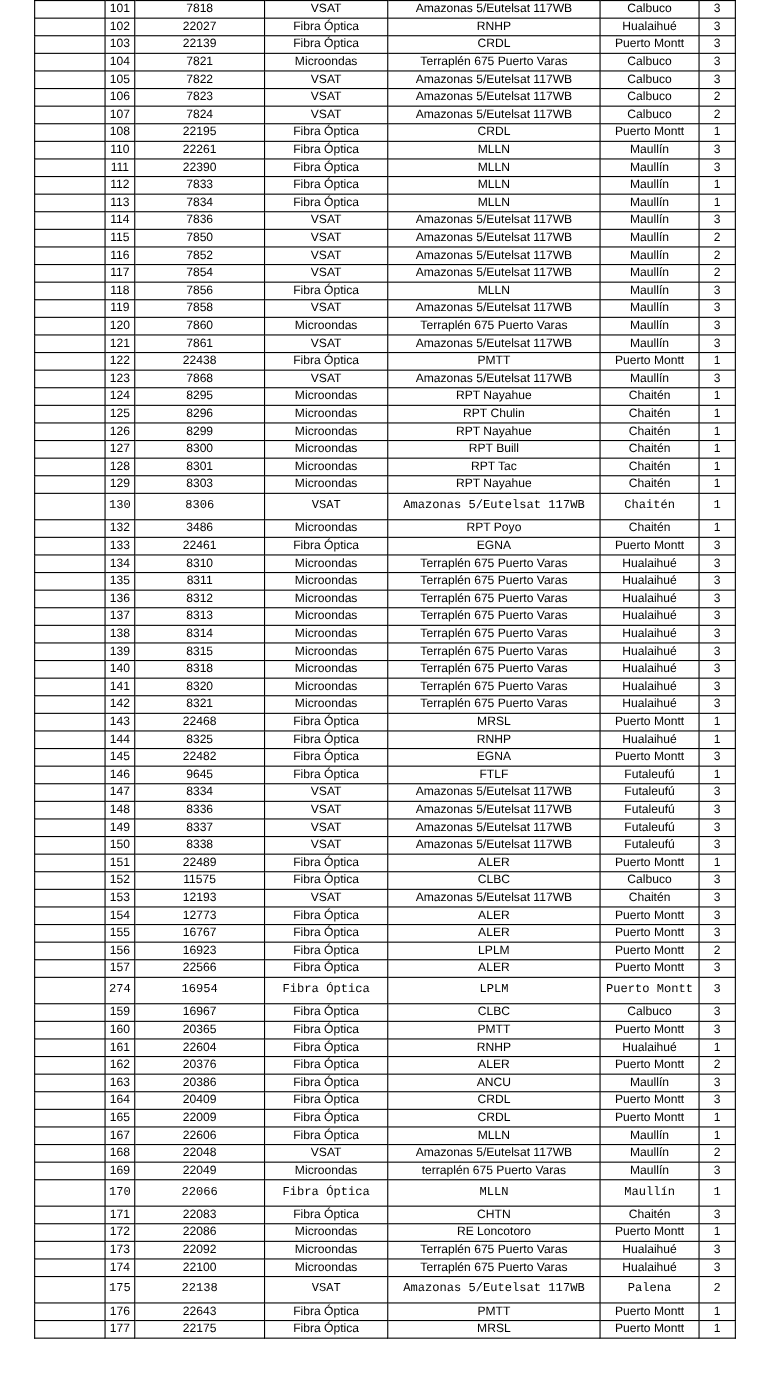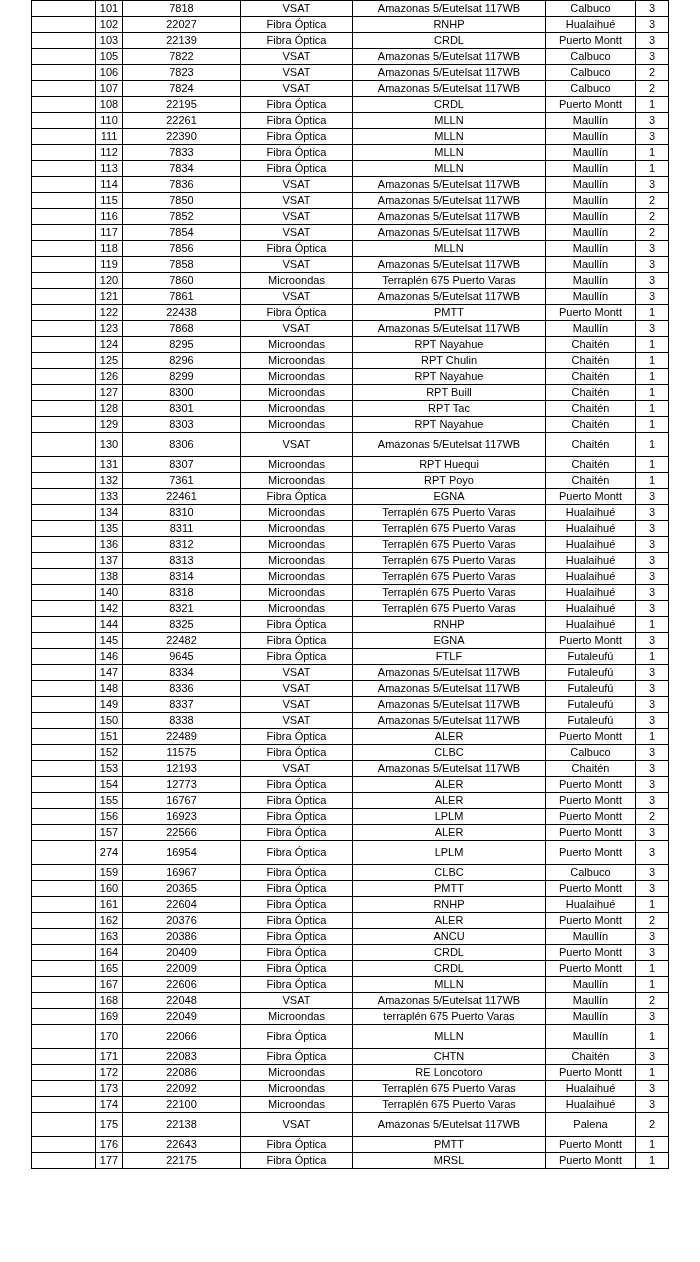--- a/index.html
+++ b/index.html
@@ -29,21 +29,21 @@
     border: 1px solid #000;
     font-size: 11px;
     line-height: 1.1;
     text-align: center;
     vertical-align: middle;
     padding: 0 1px;
     white-space: nowrap;
     overflow: hidden;
   }
   tr { height: 16px; }
-  tr.tall { height: 24px; }
+  tr.tall { height: 24px; font-family: Liberation Mono, monospace; }
   col.c-empty { width: 64px; }
   col.c-num   { width: 27px; }
   col.c-id    { width: 118px; }
   col.c-tech  { width: 112px; }
   col.c-site  { width: 193px; }
   col.c-com   { width: 90px; }
   col.c-val   { width: 33px; }
 </style>
 </head>
 <body>
@@ -82,20 +82,29 @@
           <td></td>
           <td>103</td>
           <td>22139</td>
           <td>Fibra Óptica</td>
           <td>CRDL</td>
           <td>Puerto Montt</td>
           <td>3</td>
         </tr>
         <tr>
           <td></td>
+          <td>104</td>
+          <td>7821</td>
+          <td>Microondas</td>
+          <td>Terraplén 675 Puerto Varas</td>
+          <td>Calbuco</td>
+          <td>3</td>
+        </tr>
+        <tr>
+          <td></td>
           <td>105</td>
           <td>7822</td>
           <td>VSAT</td>
           <td>Amazonas 5/Eutelsat 117WB</td>
           <td>Calbuco</td>
           <td>3</td>
         </tr>
         <tr>
           <td></td>
           <td>106</td>
@@ -307,31 +316,22 @@
           <td></td>
           <td>130</td>
           <td>8306</td>
           <td>VSAT</td>
           <td>Amazonas 5/Eutelsat 117WB</td>
           <td>Chaitén</td>
           <td>1</td>
         </tr>
         <tr>
           <td></td>
-          <td>131</td>
-          <td>8307</td>
-          <td>Microondas</td>
-          <td>RPT Huequi</td>
-          <td>Chaitén</td>
-          <td>1</td>
-        </tr>
-        <tr>
-          <td></td>
           <td>132</td>
-          <td>7361</td>
+          <td>3486</td>
           <td>Microondas</td>
           <td>RPT Poyo</td>
           <td>Chaitén</td>
           <td>1</td>
         </tr>
         <tr>
           <td></td>
           <td>133</td>
           <td>22461</td>
           <td>Fibra Óptica</td>
@@ -379,35 +379,62 @@
           <td></td>
           <td>138</td>
           <td>8314</td>
           <td>Microondas</td>
           <td>Terraplén 675 Puerto Varas</td>
           <td>Hualaihué</td>
           <td>3</td>
         </tr>
         <tr>
           <td></td>
+          <td>139</td>
+          <td>8315</td>
+          <td>Microondas</td>
+          <td>Terraplén 675 Puerto Varas</td>
+          <td>Hualaihué</td>
+          <td>3</td>
+        </tr>
+        <tr>
+          <td></td>
           <td>140</td>
           <td>8318</td>
           <td>Microondas</td>
           <td>Terraplén 675 Puerto Varas</td>
           <td>Hualaihué</td>
           <td>3</td>
         </tr>
         <tr>
           <td></td>
+          <td>141</td>
+          <td>8320</td>
+          <td>Microondas</td>
+          <td>Terraplén 675 Puerto Varas</td>
+          <td>Hualaihué</td>
+          <td>3</td>
+        </tr>
+        <tr>
+          <td></td>
           <td>142</td>
           <td>8321</td>
           <td>Microondas</td>
           <td>Terraplén 675 Puerto Varas</td>
           <td>Hualaihué</td>
           <td>3</td>
+        </tr>
+        <tr>
+          <td></td>
+          <td>143</td>
+          <td>22468</td>
+          <td>Fibra Óptica</td>
+          <td>MRSL</td>
+          <td>Puerto Montt</td>
+          <td>1</td>
         </tr>
         <tr>
           <td></td>
           <td>144</td>
           <td>8325</td>
           <td>Fibra Óptica</td>
           <td>RNHP</td>
           <td>Hualaihué</td>
           <td>1</td>
         </tr>

